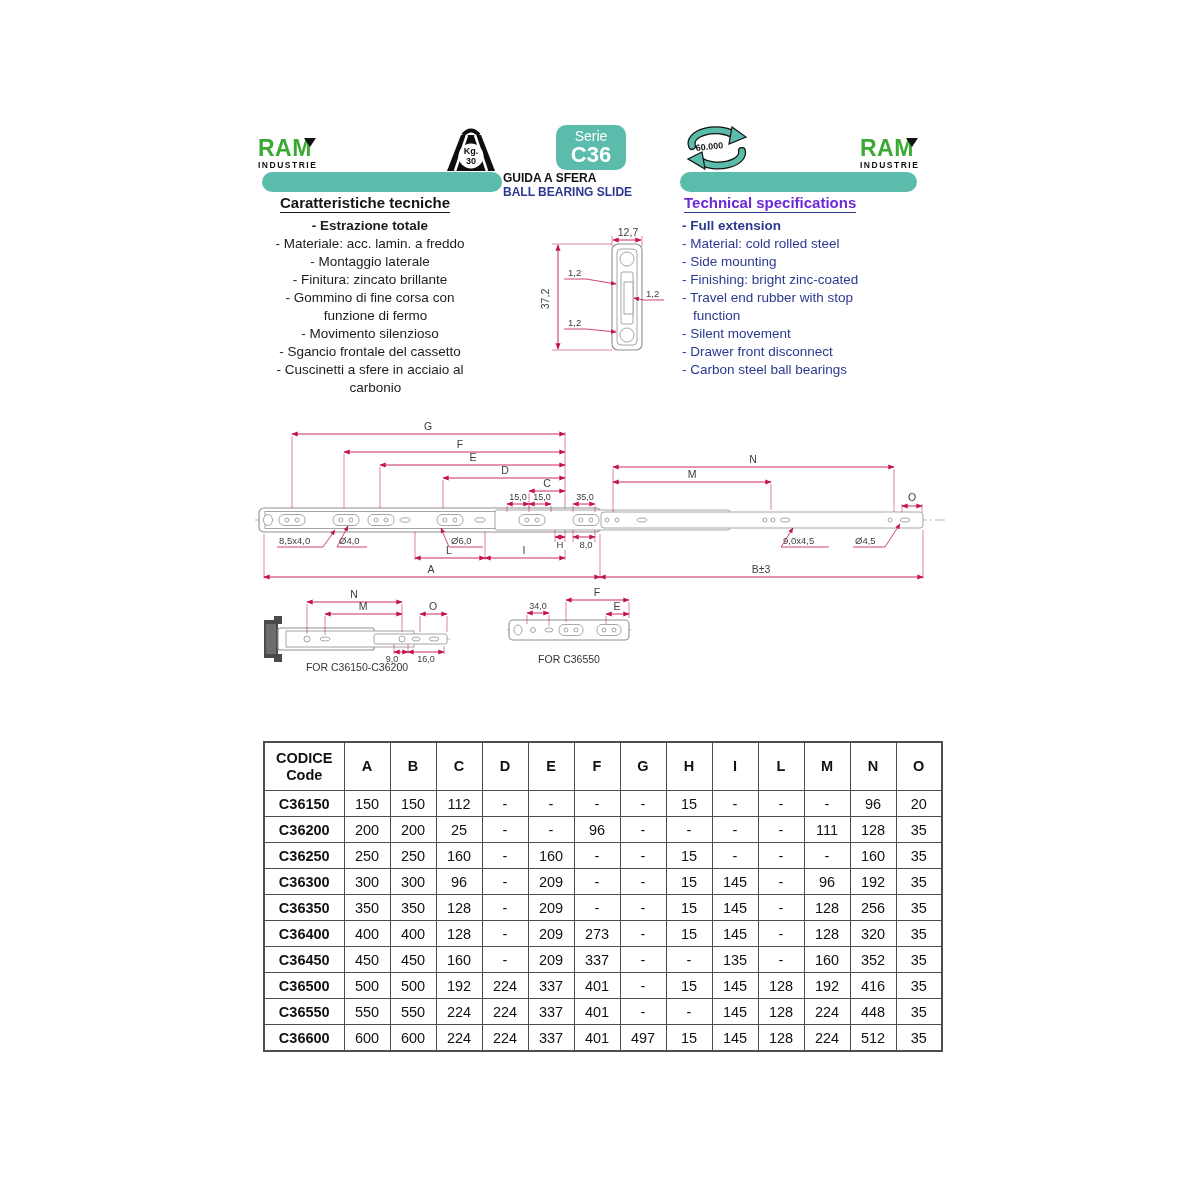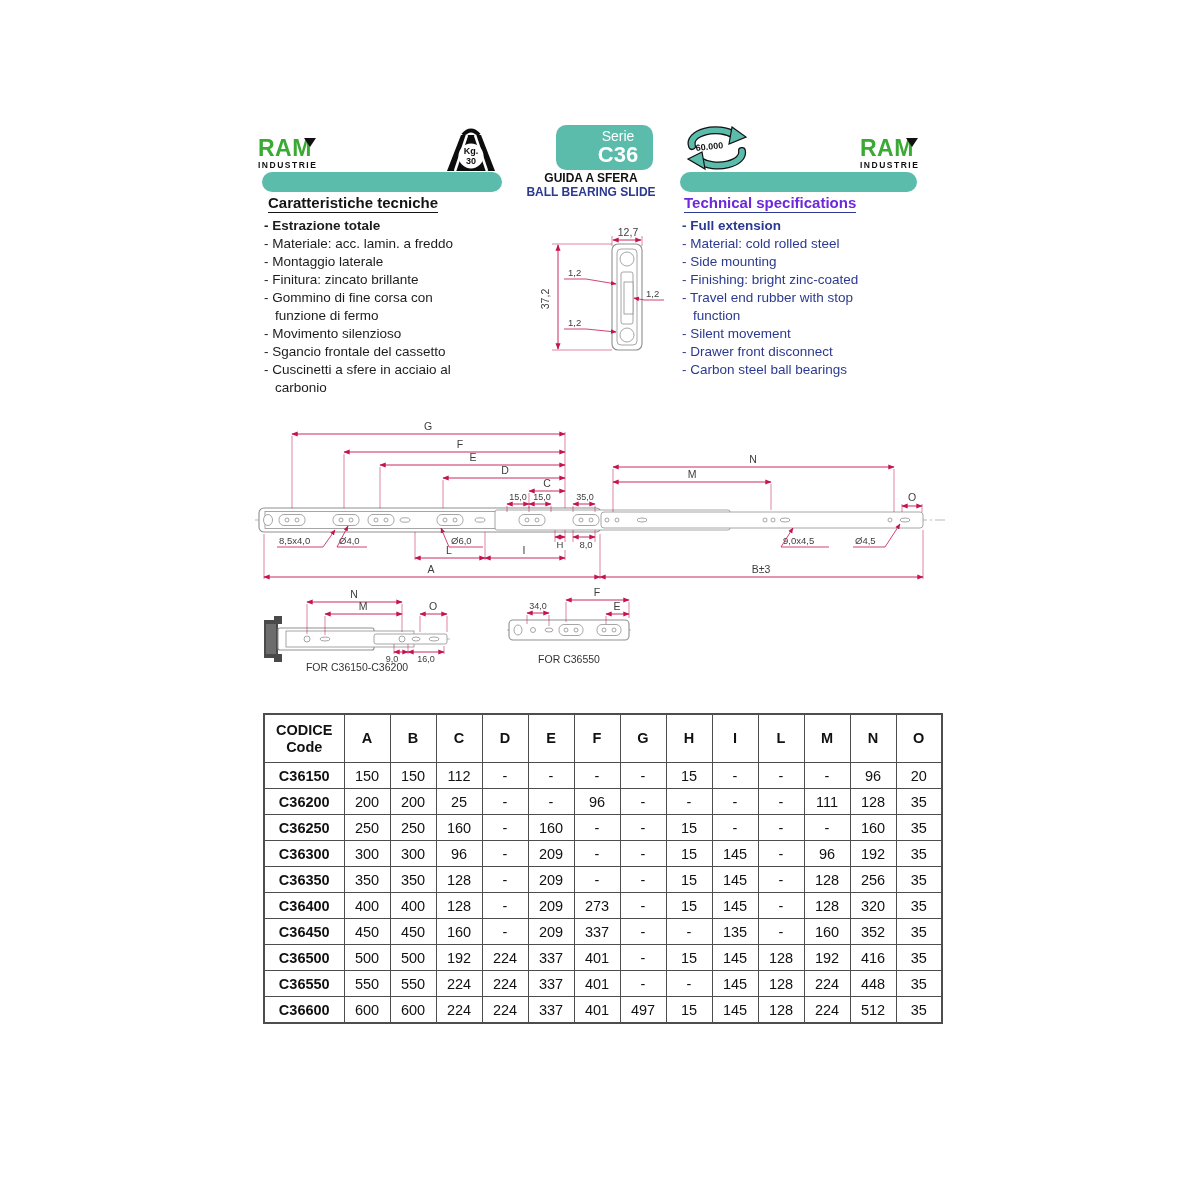--- a/index.html
+++ b/index.html
@@ -8,36 +8,36 @@
   .abs { position:absolute; }
 
   
   .ram-logo { width:80px; }
   .ram-name { color:#3aaa35; font-weight:bold; font-size:23px; line-height:20px; letter-spacing:.5px; position:relative; }
   .ram-tri { position:absolute; width:0; height:0; border-left:6px solid transparent; border-right:6px solid transparent; border-top:9px solid #111; }
   .ram-sub { color:#111; font-size:8.5px; font-weight:bold; letter-spacing:1.5px; margin-top:2px; }
 
   .tealbar { background:#5bbcac; height:20px; border-radius:10px; }
 
-  .serie-badge { background:#5bbcac; color:#fff; text-align:center; border-radius:10px; width:70px; height:42px; padding-top:3px;padding-left:27px; }
+  .serie-badge { background:#5bbcac; color:#fff; text-align:center; border-radius:10px; width:70px; height:42px; padding-top:3px; }
   .serie-lbl { font-size:14px; line-height:16px; }
   .serie-code { font-size:22px; font-weight:bold; line-height:21px; }
 
-  .prod { width:176px; text-align:center; font-weight:bold; font-size:12px; }
+  .prod { width:176px; text-align:left; font-weight:bold; font-size:12px; }
   .prod-it { color:#111; }
   .prod-en { color:#2b3990; }
 
   .sec-title { font-size:15px; font-weight:bold; display:inline-block; border-bottom:1.5px solid; padding-bottom:1px; }
-  .t-it { color:#141414; border-color:#141414; }
+  .t-it { color:#141414; border-color:#141414;margin-left:12px; }
   .t-en { color:#6d28d9; border-color:#2b3990; }
 
   ul.specs { list-style:none; margin:0; padding:0; font-size:13.5px; line-height:18px; }
   ul.specs li { padding-left:11px; text-indent:-11px; }
   ul.specs li.first { font-weight:bold; }
-  .specs-it { color:#1c1c1c; width:212px; }
+  .specs-it { color:#1c1c1c; width:212px;text-align:center; }
   .specs-en { color:#2b3990; width:206px; }
 
   
   svg text { font-family:"Liberation Sans", sans-serif; }
   .part  { stroke:#8f8f8f; stroke-width:1.1; fill:#fff; }
   .part2 { stroke:#8f8f8f; stroke-width:.8; fill:#fff; }
   .cl    { stroke:#9c9c9c; stroke-width:.7; stroke-dasharray:12 3 2 3; fill:none; }
   .dim   { stroke:#c4134f; stroke-width:.9; fill:none; }
   .ext   { stroke:#c4134f; stroke-width:.65; opacity:.8; fill:none; }
   .ldr   { stroke:#c4134f; stroke-width:.8; fill:none; }
@@ -357,21 +357,21 @@
     <line class="ext" x1="61" y1="14" x2="61" y2="34"></line>
     <line class="ext" x1="124" y1="14" x2="124" y2="30"></line>
     <line class="dim" x1="61" y1="12" x2="124" y2="12" marker-start="url(#arR)" marker-end="url(#arR)"></line>
     <text class="lbl" x="92" y="8">F</text>
     <line class="ext" x1="101" y1="28" x2="101" y2="36"></line>
     <line class="dim" x1="101" y1="26" x2="124" y2="26" marker-start="url(#arR)" marker-end="url(#arR)"></line>
     <text class="lbl" x="112" y="22">E</text>
     <text class="cap" x="64" y="75">FOR C36550</text>
   </svg>
 
-  <table class="spec abs" style="left:263px; top:713px;padding-left:48px;">
+  <table class="spec abs" style="left:263px; top:741px;padding-left:48px;">
     <colgroup>
       <col style="width:80px">
       <col span="13" style="width:46px">
     </colgroup>
     <thead>
       <tr id="table-head-row">
           <th>
             <div>CODICE</div>
             <div>Code</div>
           </th>

